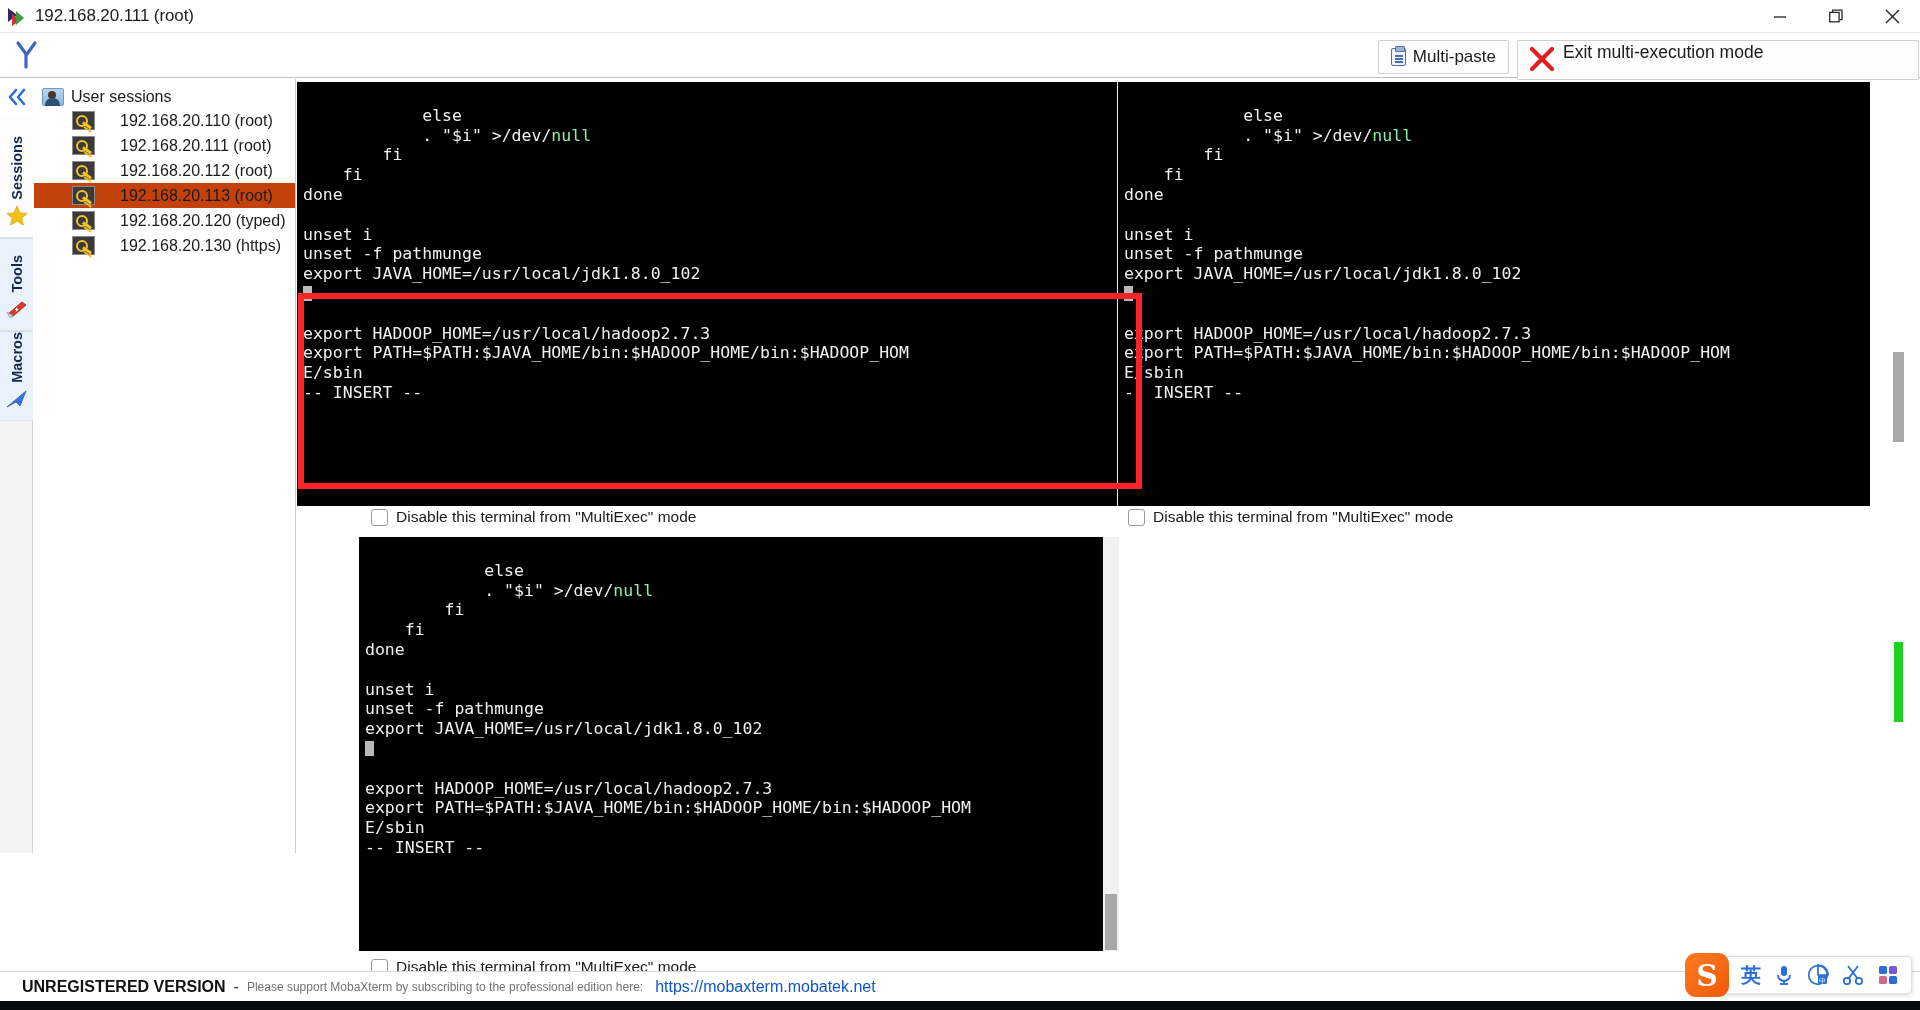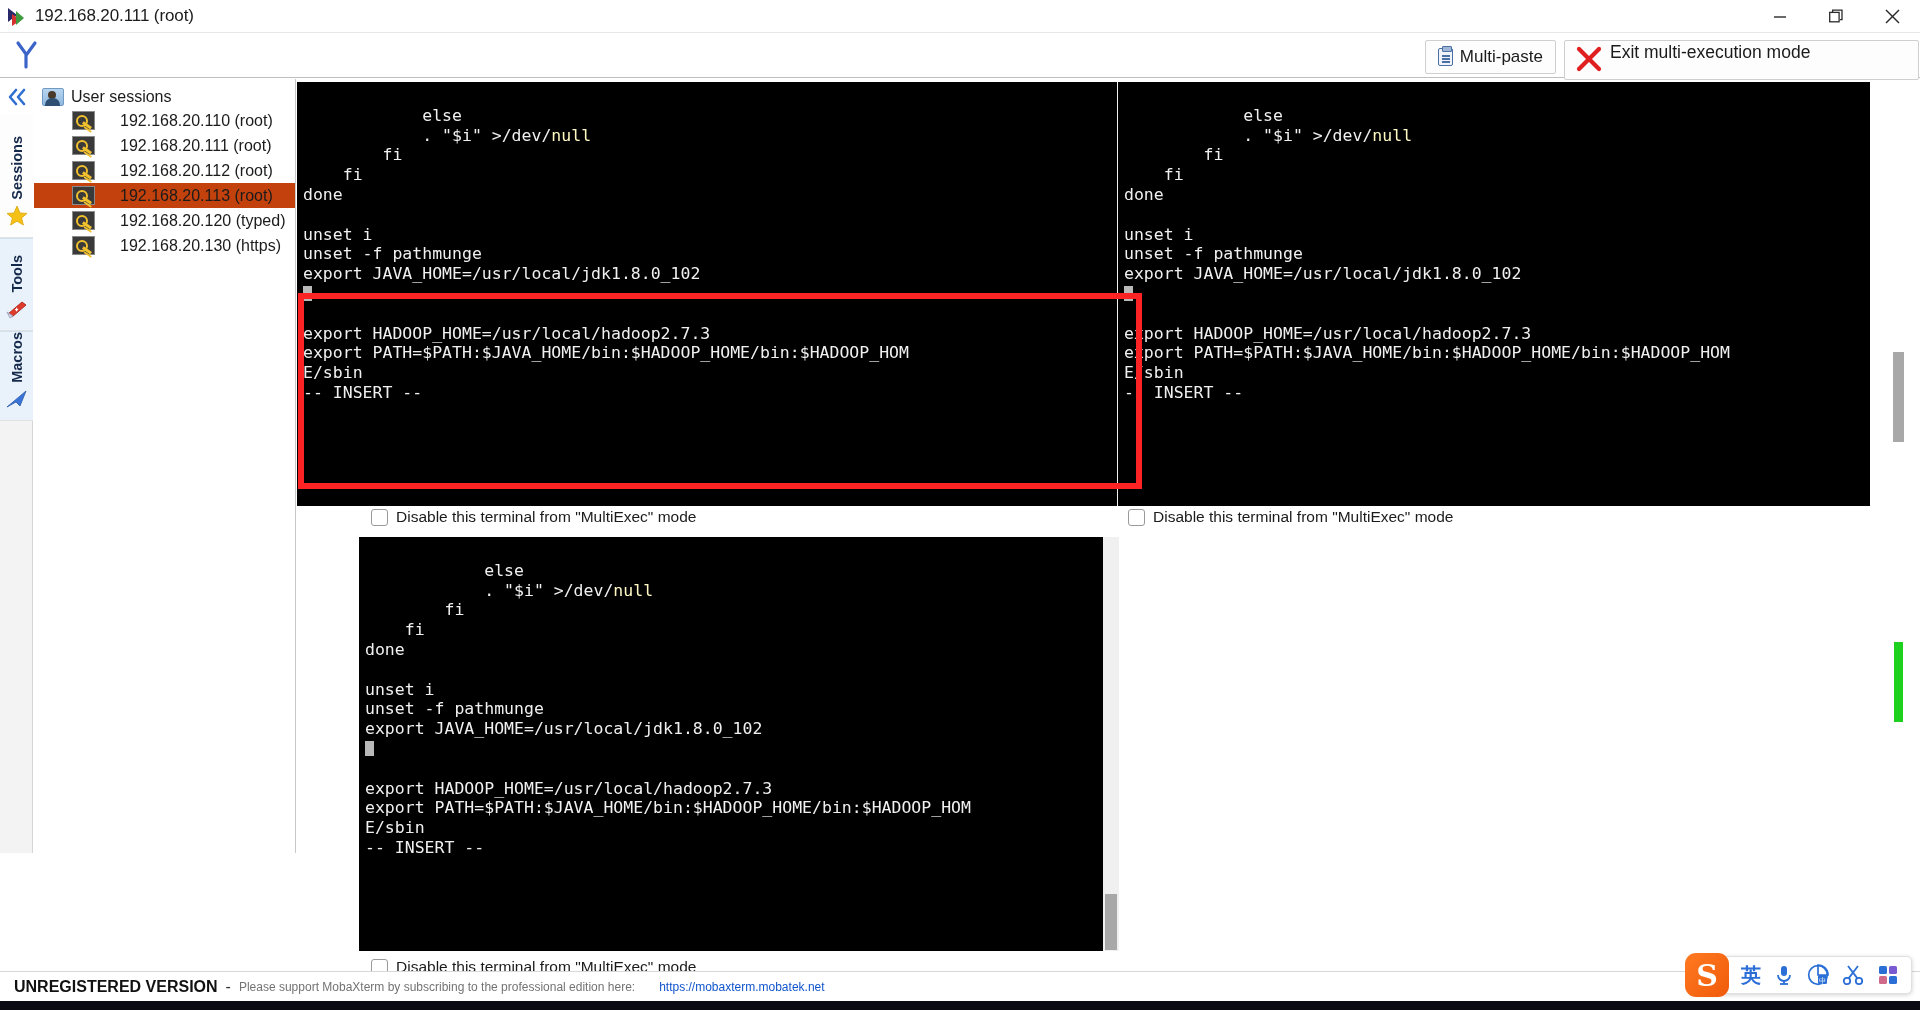--- a/index.html
+++ b/index.html
@@ -56,21 +56,21 @@
     letter-spacing: -0.2px; white-space: nowrap;
   }
   .banner-btns { position: absolute; right: 1px; top: 7px; display: flex; gap: 8px; align-items: flex-start; }
   .btn {
     background: #fdfdfd; border: 1px solid #cfcfcf; border-radius: 2px;
     height: 34px; display: flex; align-items: center; gap: 7px;
     padding: 0 12px; font-size: 17px; color: #1b1b1b; white-space: nowrap;
     cursor: default;
   }
   .btn-exit {
-    width: 355px; height: 40px; padding: 0 8px 0 10px;
+    width: 402px; height: 40px; padding: 0 8px 0 10px;
     align-items: flex-start; overflow: hidden; line-height: 20px;
   }
   .btn-exit .exit-label { padding-top: 1px; font-size: 17.5px; }
   .paste-ico {
     width: 15px; height: 18px; background: #f0f4fa; border: 1.4px solid #4a6fa5;
     border-radius: 2px; position: relative; flex: none;
   }
   .paste-ico::before {
     content: ""; position: absolute; left: 3px; top: -3px; width: 8px; height: 4px;
     background: #9fb6d4; border: 1px solid #4a6fa5; border-radius: 1px;
@@ -143,21 +143,21 @@
     background: #f2c12e; transform: rotate(35deg); transform-origin: left center;
     box-shadow: 3px 3px 0 -0.6px #f2c12e;
   }
   .tree-item-label { font-size: 16px; color: #1b1b1b; white-space: nowrap; }
   .term {
     position: absolute; background: #000000; overflow: hidden;
     font-family: "DejaVu Sans Mono", "Liberation Mono", monospace;
     font-size: 16.5px; line-height: 19.8px; color: #f0f0f0;
     padding: 4px 0 0 6px; white-space: pre;
   }
-  .term .mag { color: #fef9c3; text-align: center; }
+  .term .mag { color: #86efac; text-align: center; }
   .cursor-blk {
     display: inline-block; width: 9px; height: 15px; background: #b9b9b9;
     vertical-align: -2px;
   }
   .term-sb {
     position: absolute; width: 16px; background: #f0f0f0; top: 0;
   }
   .term-sb .thumb { position: absolute; left: 2px; width: 12px; background: #a8a8a8; }
   .chkrow {
     position: absolute; display: flex; align-items: center; gap: 8px;
@@ -177,24 +177,24 @@
   .right-sliver { position: absolute; background: #ffffff; }
   .sliver-thumb { position: absolute; background: #a8a8a8; width: 11px; }
   .sliver-green { position: absolute; background: #1fd11f; width: 9px; }
 
   
   .statusbar {
     position: absolute; left: 0; bottom: 9px; width: 1920px; height: 30px;
     background: #ffffff; display: flex; align-items: center;
     border-top: 1px solid #d8d8d8;
   }
-  .st-unreg { font-size: 16px; font-weight: bold; color: #111111; margin-left: 14px; }
+  .st-unreg { font-size: 16px; font-weight: bold; color: #111111; margin-left: 22px; }
   .st-dash { font-size: 16px; color: #333333; margin: 0 8px; }
   .st-msg { font-size: 12px; color: #737373; }
-  .st-link { font-size: 12px; color: #1155cc; margin-left: 24px; }
+  .st-link { font-size: 16px; color: #1155cc; margin-left: 12px; }
   .taskbar-strip { position: absolute; left: 0; bottom: 0; width: 1920px; height: 9px; background: #0a0a12; }
 
   
   .ime {
     position: absolute; right: 8px; bottom: 16px; height: 38px;
     background: #ffffff; border: 1px solid #e0e0e0; border-radius: 5px;
     display: flex; align-items: center; gap: 13px; padding: 0 12px 0 46px;
     box-shadow: 0 1px 4px rgba(0,0,0,.18);
   }
   .sogou-logo {

